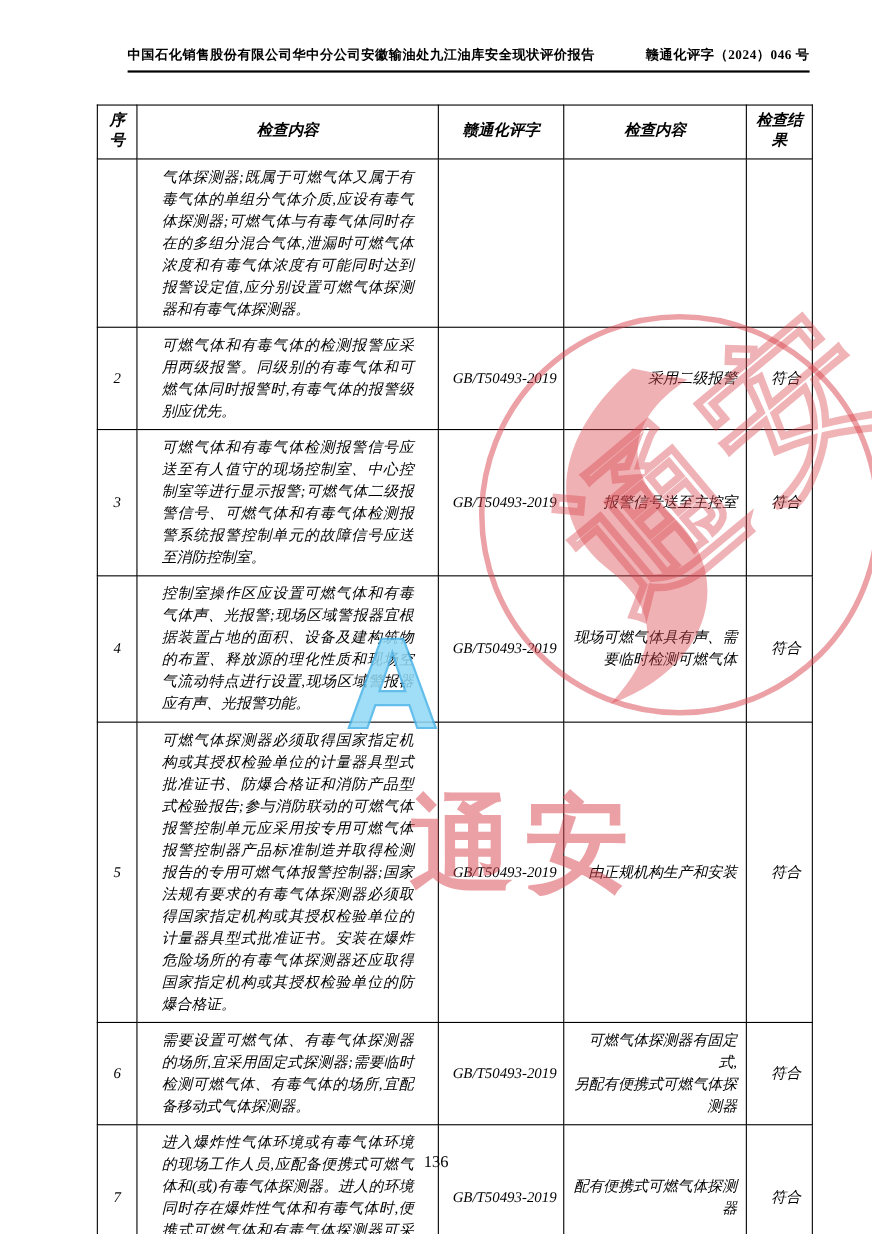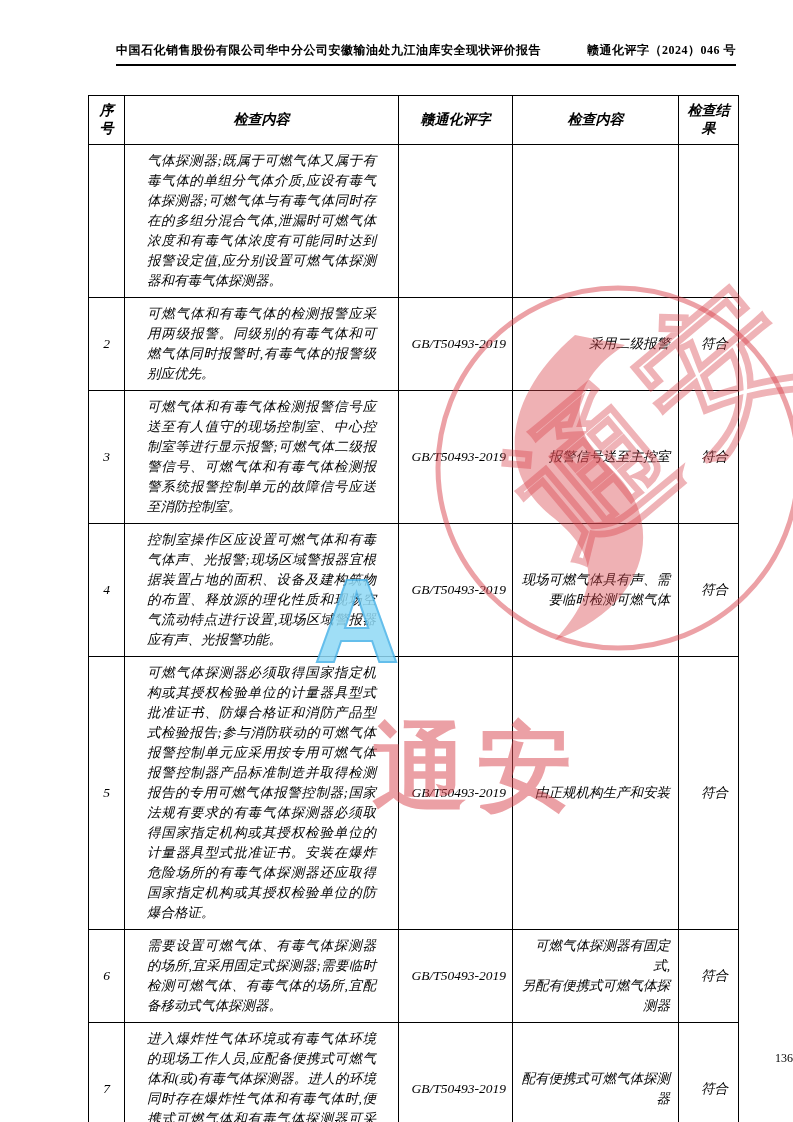--- a/index.html
+++ b/index.html
@@ -65,22 +65,22 @@
     white-space: pre-line;
     padding: 5px 8px;
   }
   td.result { text-align: center; padding-left: 18px; }
   tr.r6 td.situation, tr.r7 td.situation { text-align: right; }
   .footer {
     position: absolute;
     bottom: 56px;
     left: 0;
     width: 100%;
-    text-align: right;
-    font-size: 12px;
+    text-align: center;
+    font-size: 15px;
   }
   .watermark {
     position: absolute;
     top: 0; left: 0;
     width: 793px; height: 1122px;
     pointer-events: none;
   }
   .wm-serif { font-family: "Liberation Serif", "DejaVu Serif", serif; font-weight: bold; }
   .wm-sans  { font-family: "Liberation Sans", "DejaVu Sans", sans-serif; font-weight: bold; }
 </style>

